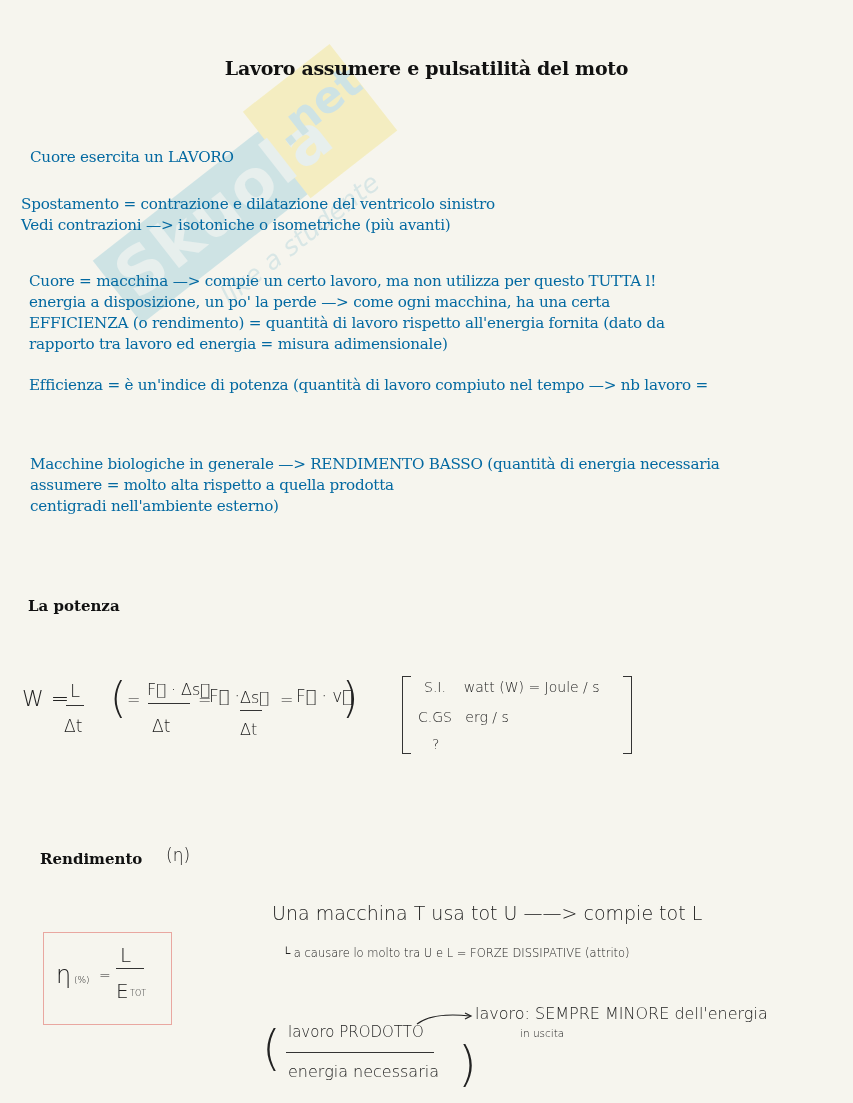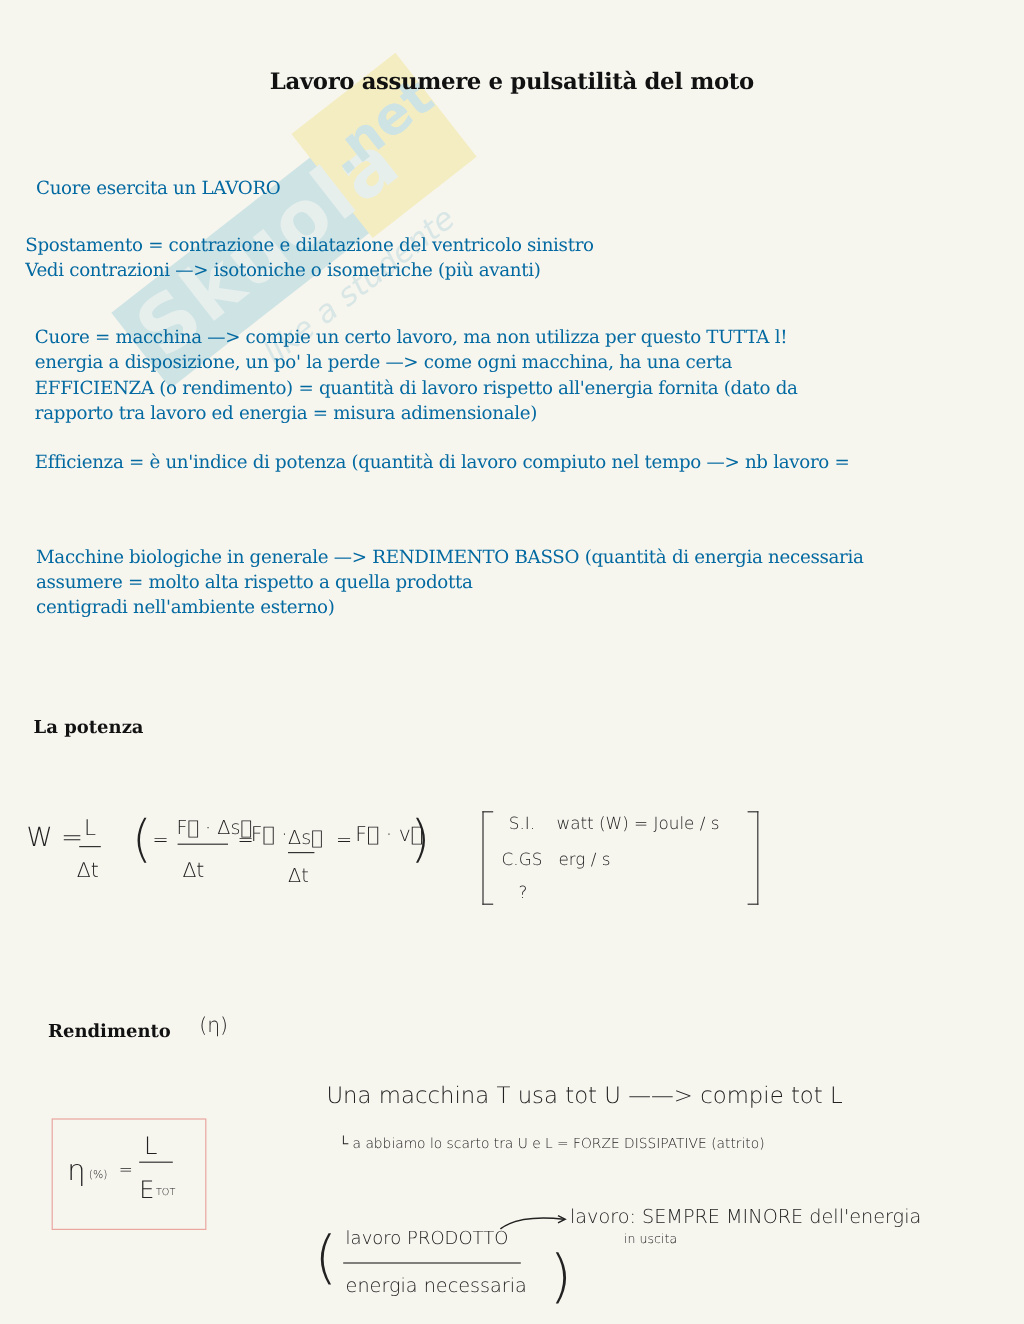--- a/index.html
+++ b/index.html
@@ -113,21 +113,21 @@
   </div>
   <div class="abs" style="left:30px; top:60px; font-size:14px;">
     <span>?</span>
   </div>
 </div>
 
 <div class="abs h2" style="left:40px; top:850px;">Rendimento</div>
 <div class="abs hand" style="left:166px; top:845px; font-size:17px;">(η)</div>
 
 <div class="abs hand" style="left:272px; top:902px; font-size:19px; font-weight:200;">Una macchina T  usa tot U ——&gt; compie tot L</div>
-<div class="abs hand" style="left:282px; top:946px; font-size:11.5px;">└ a abbiamo lo scarto tra U e L = FORZE DISSIPATIVE (attrito)</div>
+<div class="abs hand" style="left:282px; top:946px; font-size:11.5px;">└ a causare lo molto tra U e L = FORZE DISSIPATIVE (attrito)</div>
 
 <div class="abs eff-box hand">
   <span class="abs" style="left:12px; top:28px; font-size:24px; font-weight:200;">η</span>
   <span class="abs" style="left:30px; top:42px; font-size:9px;">(%)</span>
   <span class="abs" style="left:55px; top:34px; font-size:14px;">=</span>
   <span class="abs" style="left:76px; top:10px; font-size:20px;">L</span>
   <div class="frac-line" style="left:72px; top:35px; width:28px;"></div>
   <span class="abs" style="left:72px; top:46px; font-size:20px;">E</span>
   <span class="abs" style="left:86px; top:56px; font-size:8px;">TOT</span>
 </div>

